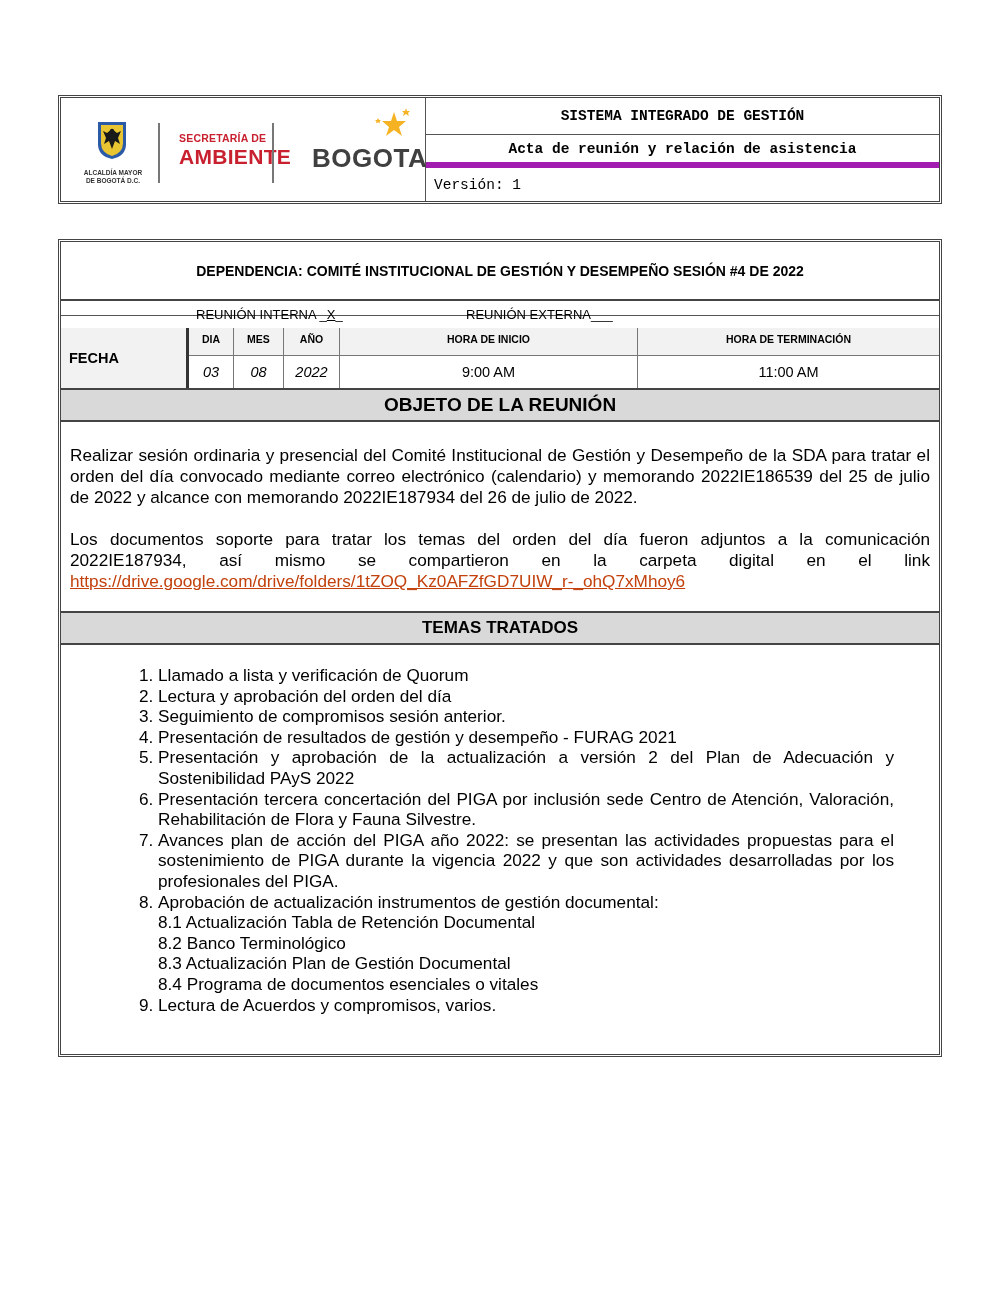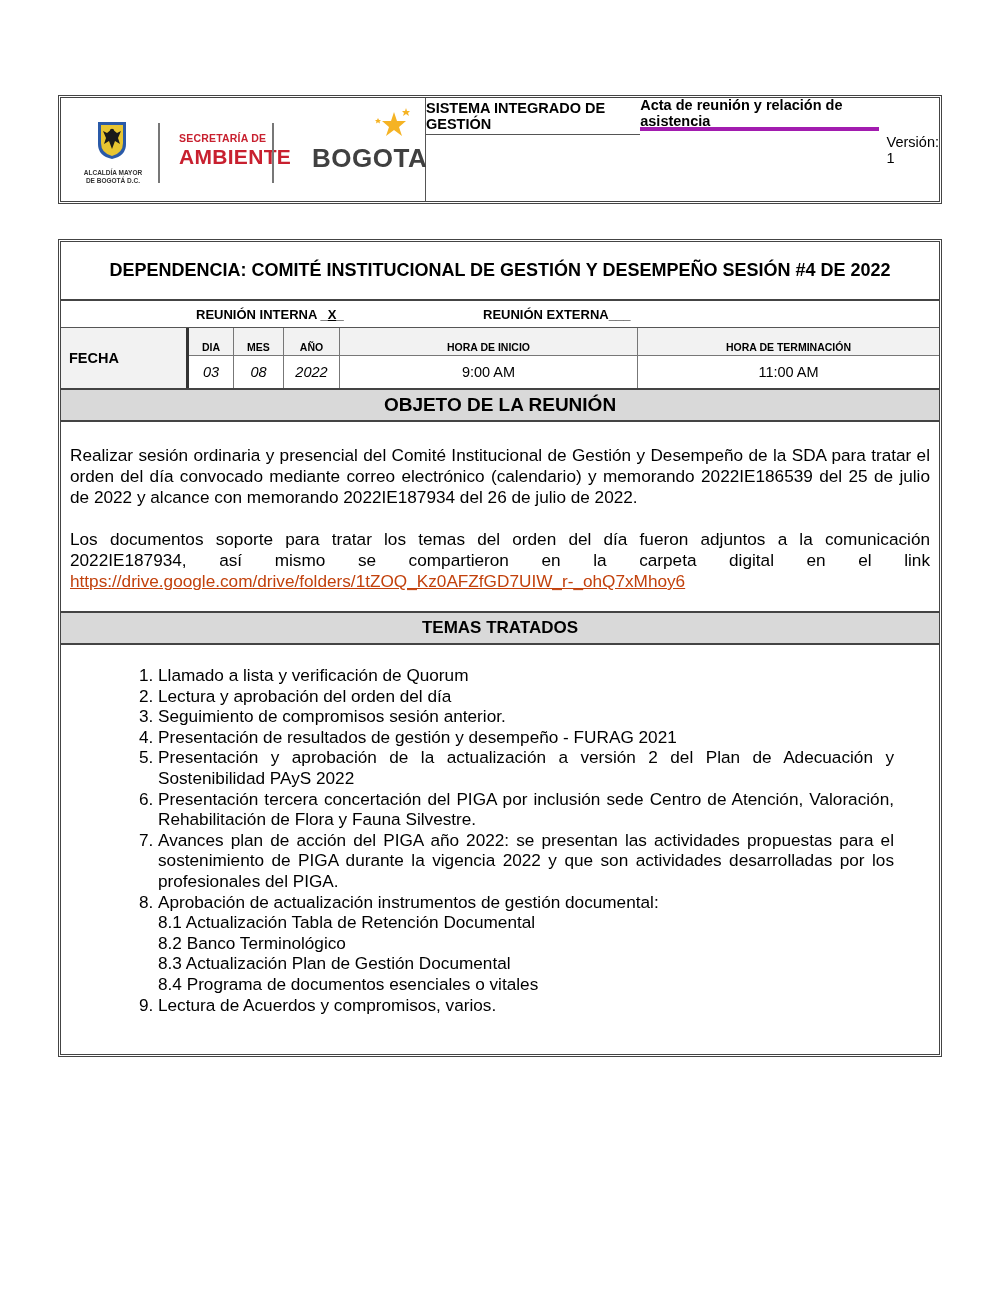--- a/index.html
+++ b/index.html
@@ -2,50 +2,50 @@
 <html><head>
 <meta charset="utf-8">
 <style>
   html, body { margin:0; padding:0; background:#ffffff; }
   body { width:1000px; height:1294px; position:relative; font-family:"Liberation Sans", sans-serif; color:#000; }
   .dbl { border:3px double #444; box-sizing:border-box; }
 
   
   #header { position:absolute; left:58px; top:95px; width:884px; height:109px; display:flex; }
   #logos { width:365px; height:100%; border-right:1px solid #555; box-sizing:border-box; position:relative; }
-  #meta { flex:1; display:flex; flex-direction:row; }
+  #meta { flex:1; display:flex; flex-direction:column;font-family:Liberation Mono, monospace; }
   .meta-row { display:flex; align-items:center; justify-content:center; box-sizing:border-box; font-size:14.5px; }
   .meta-row.r1 { height:37px; border-bottom:1px solid #555; font-weight:bold; }
-  .meta-row.r2 { height:33px; border-bottom:4px solid #a21caf; font-weight:bold; }
+  .meta-row.r2 { height:33px; border-bottom:6px solid #a21caf; font-weight:bold; }
   .meta-row.r3 { flex:1; justify-content:flex-start; padding:0; }
   .meta-row.r3 .cell { height:100%; display:flex; align-items:center; padding-left:8px; box-sizing:border-box; }
   .meta-row.r3 .code { width:327px; border-right:1px solid #555; }
 
   
   .escudo { position:absolute; left:35px; top:22px; width:32px; height:40px; }
   .alcaldia { position:absolute; left:22px; top:71px; width:60px; font-size:6.5px; font-weight:bold; text-align:center; line-height:8px; color:#333; }
   .vsep { position:absolute; top:25px; width:2px; height:60px; background:#777; }
   .secretaria { position:absolute; left:118px; top:34px; text-align:left; color:#c8202f; font-weight:bold; }
   .secretaria .l1 { font-size:10.5px; letter-spacing:0.2px; }
   .secretaria .l2 { font-size:21px; letter-spacing:0.3px; margin-top:1px; }
   .bogota { position:absolute; left:228px; top:45px; font-size:26px; font-weight:bold; color:#404040; letter-spacing:0.5px;margin-left:23px; }
   .star { position:absolute; left:305px; top:8px; width:48px; height:40px; }
 
   
   #main { position:absolute; left:58px; top:239px; width:884px; height:818px; }
   .row { position:absolute; left:0; right:0; box-sizing:border-box; }
-  #dep { top:0; height:59px; display:flex; align-items:center; justify-content:center; font-weight:bold; font-size:18px; border-bottom:2px solid #444; }
-  #reunion { top:59px; height:27px; font-weight:bold; font-size:13px; border-bottom:1px solid #555; }
+  #dep { top:0; height:59px; display:flex; align-items:center; justify-content:center; font-weight:bold; font-size:14px; border-bottom:2px solid #444; }
+  #reunion { top:59px; height:15px; font-weight:normal; font-size:13px; border-bottom:1px solid #555; }
   #reunion .int { position:absolute; left:135px; top:6px; }
-  #reunion .ext { position:absolute; left:405px; top:6px;margin-left:17px; }
+  #reunion .ext { position:absolute; left:405px; top:6px; }
 
   #fecha { top:86px; height:60px; }
   #fecha .lbl { position:absolute; left:0; top:0; width:128px; height:100%; background:#f2f2f2; border-right:3px solid #333; box-sizing:border-box; display:flex; align-items:center; padding-left:8px; font-weight:bold; font-size:14.5px; }
   #fecha .col { position:absolute; top:0; height:100%; border-right:1px solid #777; box-sizing:border-box; }
-  #fecha .col .h { height:28px; background:#f2f2f2; border-bottom:1px solid #777; display:flex; align-items:flex-end; justify-content:center; padding-bottom:2px; box-sizing:border-box; font-weight:bold; font-size:10.5px; }
+  #fecha .col .h { height:28px; background:#f2f2f2; border-bottom:1px solid #777; display:flex; align-items:flex-end; justify-content:center; padding-bottom:10px; box-sizing:border-box; font-weight:bold; font-size:10.5px; }
   #fecha .col .v { height:32px; display:flex; align-items:center; justify-content:center; font-size:14.5px; }
   #fecha .col .v.it { font-style:italic; }
 
   .band { background:#d9d9d9; border-top:2px solid #444; border-bottom:2px solid #444; display:flex; align-items:center; justify-content:center; font-weight:bold; }
   #objeto-h { top:146px; height:34px; font-size:19px; }
   #objeto { top:180px; height:189px; padding:23px 9px 0 9px; font-size:17.2px; line-height:21px; text-align:justify; }
   #objeto p { margin:0 0 21px 0; }
   #objeto a { color:#c2410c; text-decoration:underline; }
   #temas-h { top:369px; height:34px; font-size:17px; }
   #temas { top:403px; bottom:0; padding:20px 45px 0 60px; font-size:17.2px; line-height:20.6px; }

